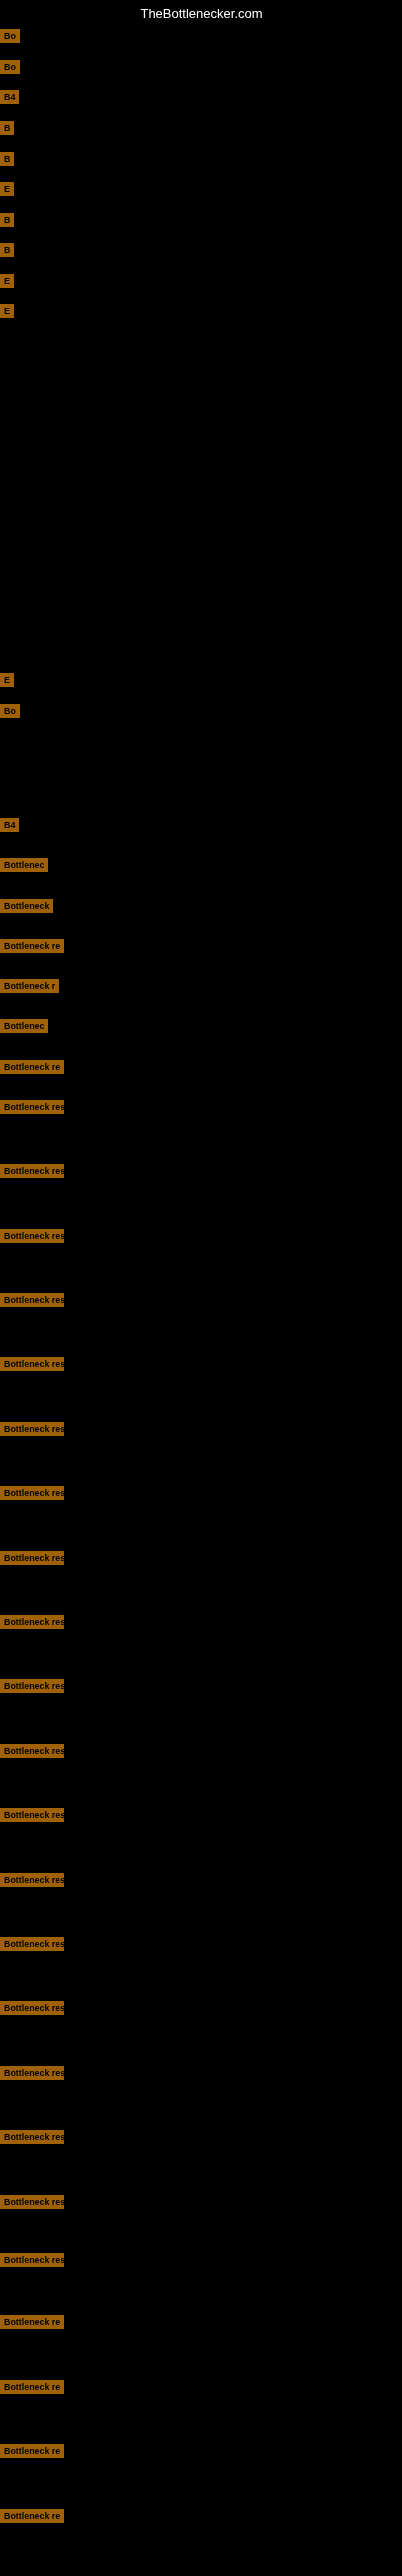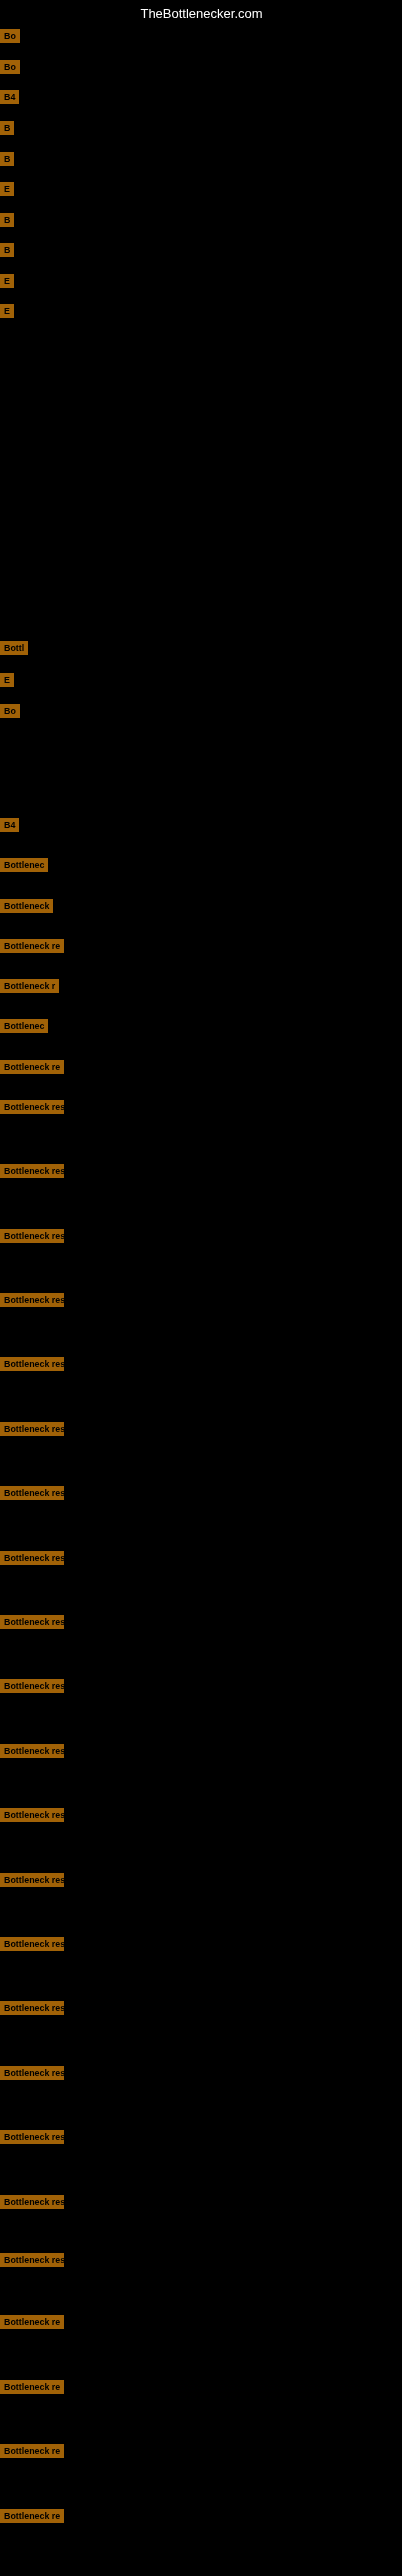--- a/index.html
+++ b/index.html
@@ -75,23 +75,20 @@
       <span class="orange-badge">B</span>
     </div>
     <div class="item-row" style="top: 238px;">
       <span class="orange-badge">B</span>
     </div>
     <div class="item-row" style="top: 269px;">
       <span class="orange-badge">E</span>
     </div>
     <div class="item-row" style="top: 299px;">
       <span class="orange-badge">E</span>
-    </div>
-    <div class="item-row" style="top: 636px;">
-      <span class="orange-badge">Bottl</span>
     </div>
     <div class="item-row" style="top: 668px;">
       <span class="orange-badge">E</span>
     </div>
     <div class="item-row" style="top: 699px;">
       <span class="orange-badge">Bo</span>
     </div>
     <div class="item-row" style="top: 813px;">
       <span class="orange-badge">B4</span>
     </div>

